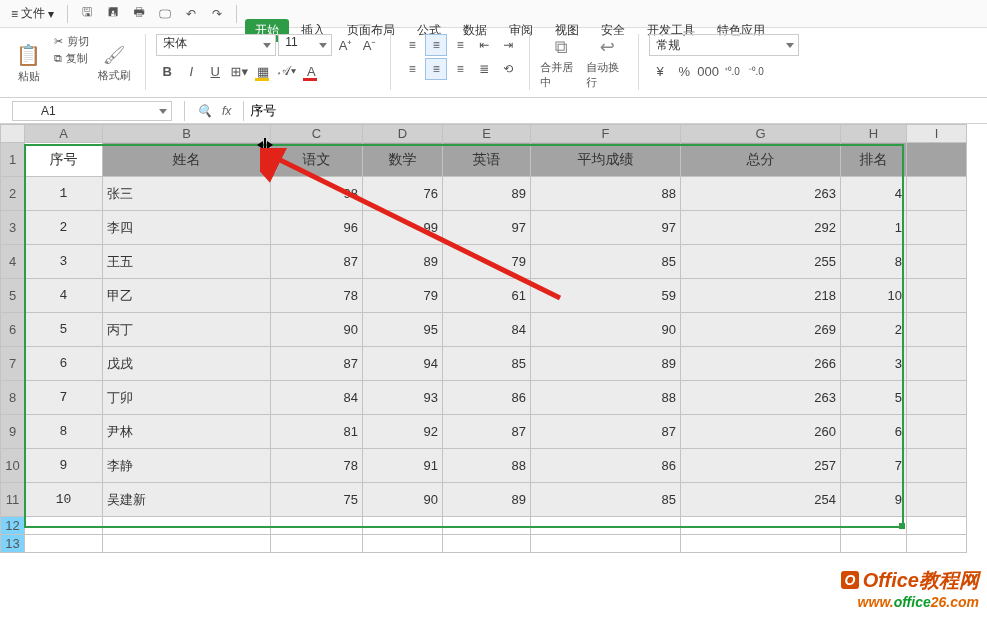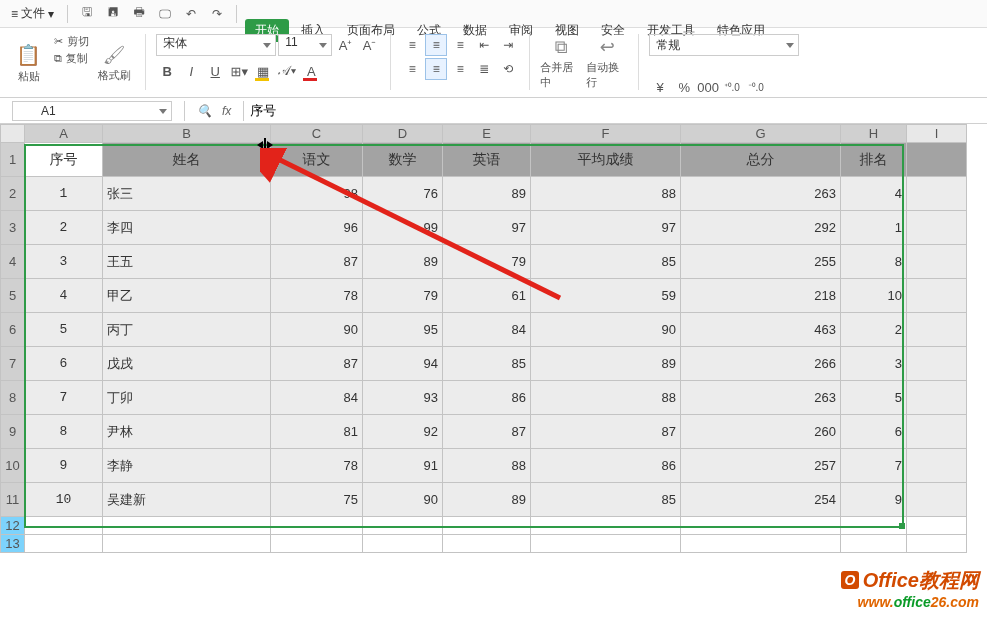--- a/index.html
+++ b/index.html
@@ -20,21 +20,21 @@
   .clip-item { display:flex; align-items:center; gap:4px; font-size:11px; color:#555;}
   .fontsel { border:1px solid #ccc; height:22px; font-size:12px; padding:0 18px 0 6px; background:#fff; position:relative; display:flex; align-items:flex-start; min-width:120px;}
   .fontsel.small { min-width:54px;}
   .fontsel .caret { position:absolute; right:4px; top:8px; width:0;height:0;border-left:4px solid transparent;border-right:4px solid transparent;border-top:5px solid #777;}
   .fontbtn { width:22px; height:22px; display:flex; align-items:center; justify-content:center; color:#555; font-size:13px;}
   .fontrow { display:flex; gap:2px; align-items:center;}
   .alignbox { display:flex; flex-direction:column; gap:2px; }
   .alignrow { display:flex; gap:2px;}
   .alignbtn { width:22px; height:22px; border:1px solid transparent; display:flex; align-items:center; justify-content:center; color:#555;}
   .alignbtn.sel { background:#e8f2ff; border-color:#9cc2e8;}
-  .numfmt-col { display:flex; flex-direction:column; gap:20px; }
+  .numfmt-col { display:flex; flex-direction:column; gap:4px; }
   .numfmt-sel { border:1px solid #ccc; height:22px; min-width:150px; padding:0 18px 0 6px; position:relative; display:flex; align-items:center;}
   .numfmt-sel .caret { position:absolute; right:4px; top:8px; width:0;height:0;border-left:4px solid transparent;border-right:4px solid transparent;border-top:5px solid #777;}
   
   .formulabar { display:flex; align-items:center; height:26px; border-bottom:1px solid #d0d0d0; background:#fff;}
   .namebox { width:160px; border:1px solid #ccc; margin:0 12px; height:20px; display:flex; align-items:center; padding:0 18px 0 28px; position:relative; font-size:12px;}
   .namebox .caret { position:absolute; right:4px; top:7px; width:0;height:0;border-left:4px solid transparent;border-right:4px solid transparent;border-top:5px solid #777;}
   .fx-icons { display:flex; gap:10px; align-items:center; padding:0 12px; color:#666; font-style:italic;}
   .formula-input { flex:1; border:none; height:20px; padding:0 6px; font-size:13px; outline:none;}
   .fbdiv{ width:1px; background:#ccc; height:20px;}
   
@@ -386,21 +386,21 @@
           <td>
             <div class="cell r">95</div>
           </td>
           <td>
             <div class="cell r">84</div>
           </td>
           <td>
             <div class="cell r">90</div>
           </td>
           <td>
-            <div class="cell r">463</div>
+            <div class="cell r">269</div>
           </td>
           <td>
             <div class="cell r">2</div>
           </td>
           <td></td>
         </tr>
       </tbody>
       <tbody>
         <tr class="data" style="height:34px">
           <th class="rowhdr sel">7</th>

